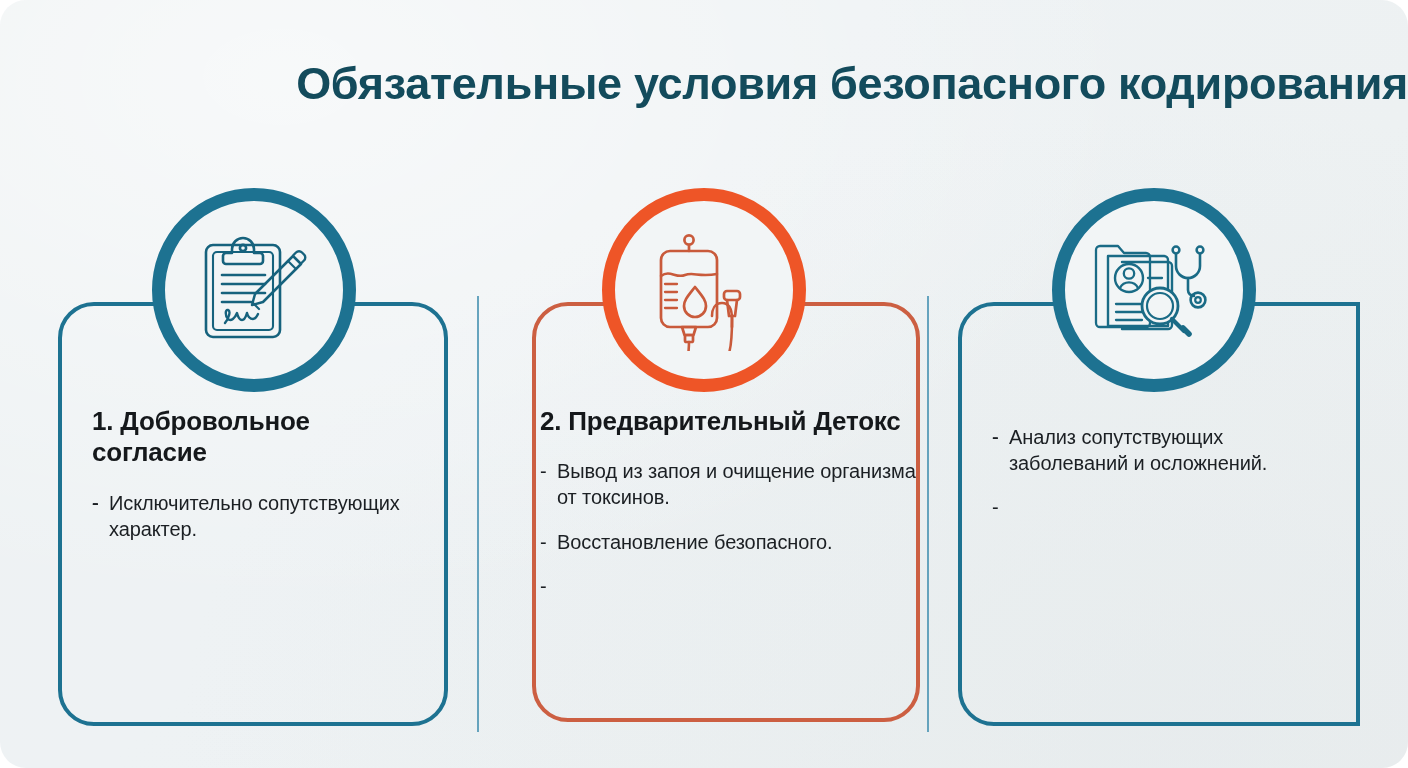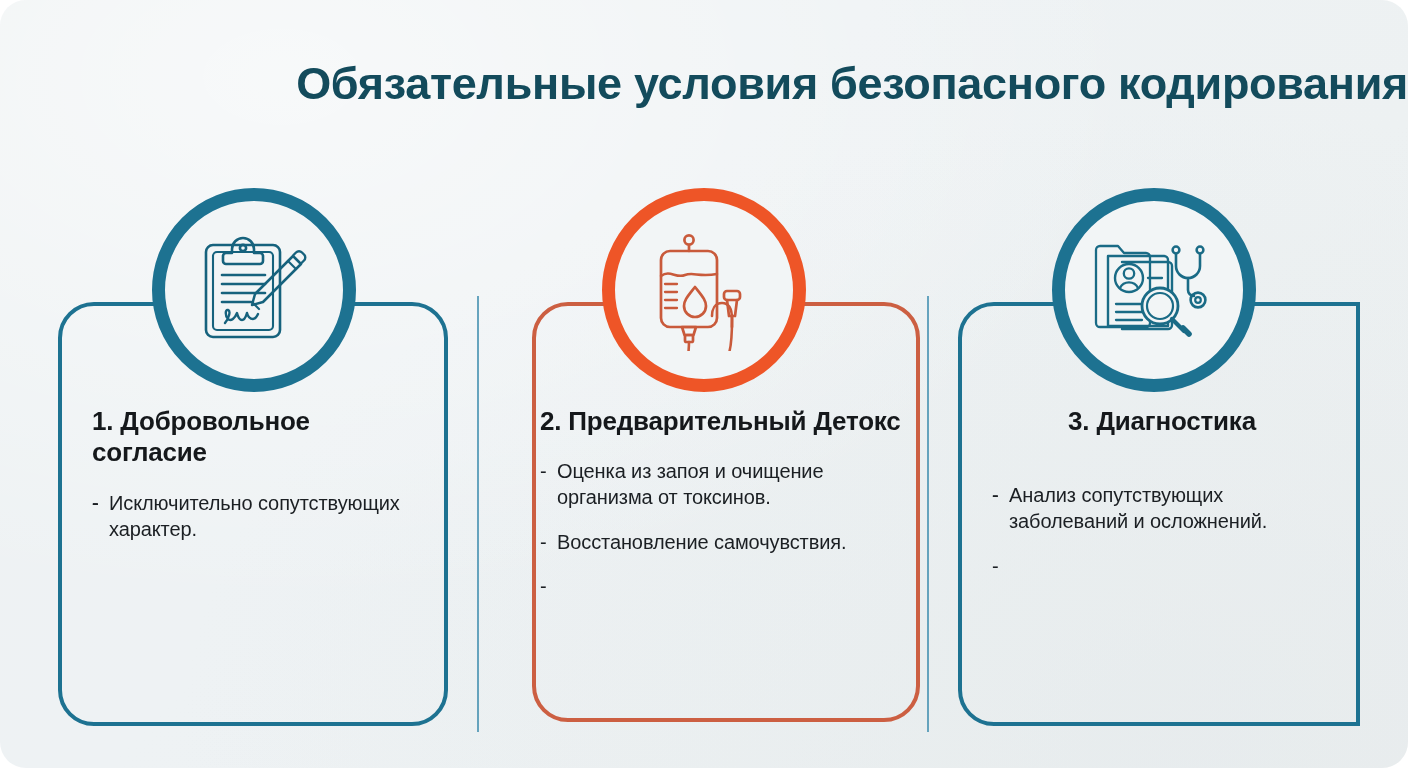--- a/index.html
+++ b/index.html
@@ -171,33 +171,32 @@
     </div>
   </div>
 
   <div class="card c2">
     <svg class="card-outline" viewBox="0 0 388 420">
       <path d="M 239 2 L 352 2 A 34 34 0 0 1 386 36 L 386 384 A 34 34 0 0 1 352 418 L 36 418 A 34 34 0 0 1 2 384 L 2 36 A 34 34 0 0 1 36 2 L 102 2" fill="none" stroke="#cc5f42" stroke-width="4" stroke-linecap="round"></path>
     </svg>
     <div class="card-body">
       <h2 class="card-title">2. Предварительный Детокс</h2>
       <ul class="bullets">
-        <li><span class="dash">-</span><span>Оценка из запоя и очищение организма от токсинов.</span></li>
-        <li><span class="dash">-</span><span>Восстановление самочувствия.</span></li>
+        <li><span class="dash">-</span><span>Вывод из запоя и очищение организма от токсинов.</span></li>
+        <li><span class="dash">-</span><span>Восстановление безопасного.</span></li>
         <li><span class="dash">-</span></li>
       </ul>
     </div>
   </div>
 
   <div class="card c3">
     <svg class="card-outline" viewBox="0 0 400 424">
       <path d="M 246 2 L 400 2 L 400 422 L 36 422 A 34 34 0 0 1 2 388 L 2 36 A 34 34 0 0 1 36 2 L 109 2" fill="none" stroke="#1d7291" stroke-width="4" stroke-linecap="round"></path>
     </svg>
     <div class="card-body">
-      <h2 class="card-title">3. Диагностика</h2>
       <ul class="bullets">
         <li><span class="dash">-</span></li>
         <li><span class="dash">-</span><span>Анализ сопутствующих заболеваний и осложнений.</span></li>
         <li><span class="dash">-</span></li>
       </ul>
     </div>
   </div>
 
   <div class="circle teal k1">
     <svg width="120" height="120" viewBox="0 0 120 120" fill="none" stroke="#16627d" stroke-width="2.6" stroke-linecap="round" stroke-linejoin="round">

